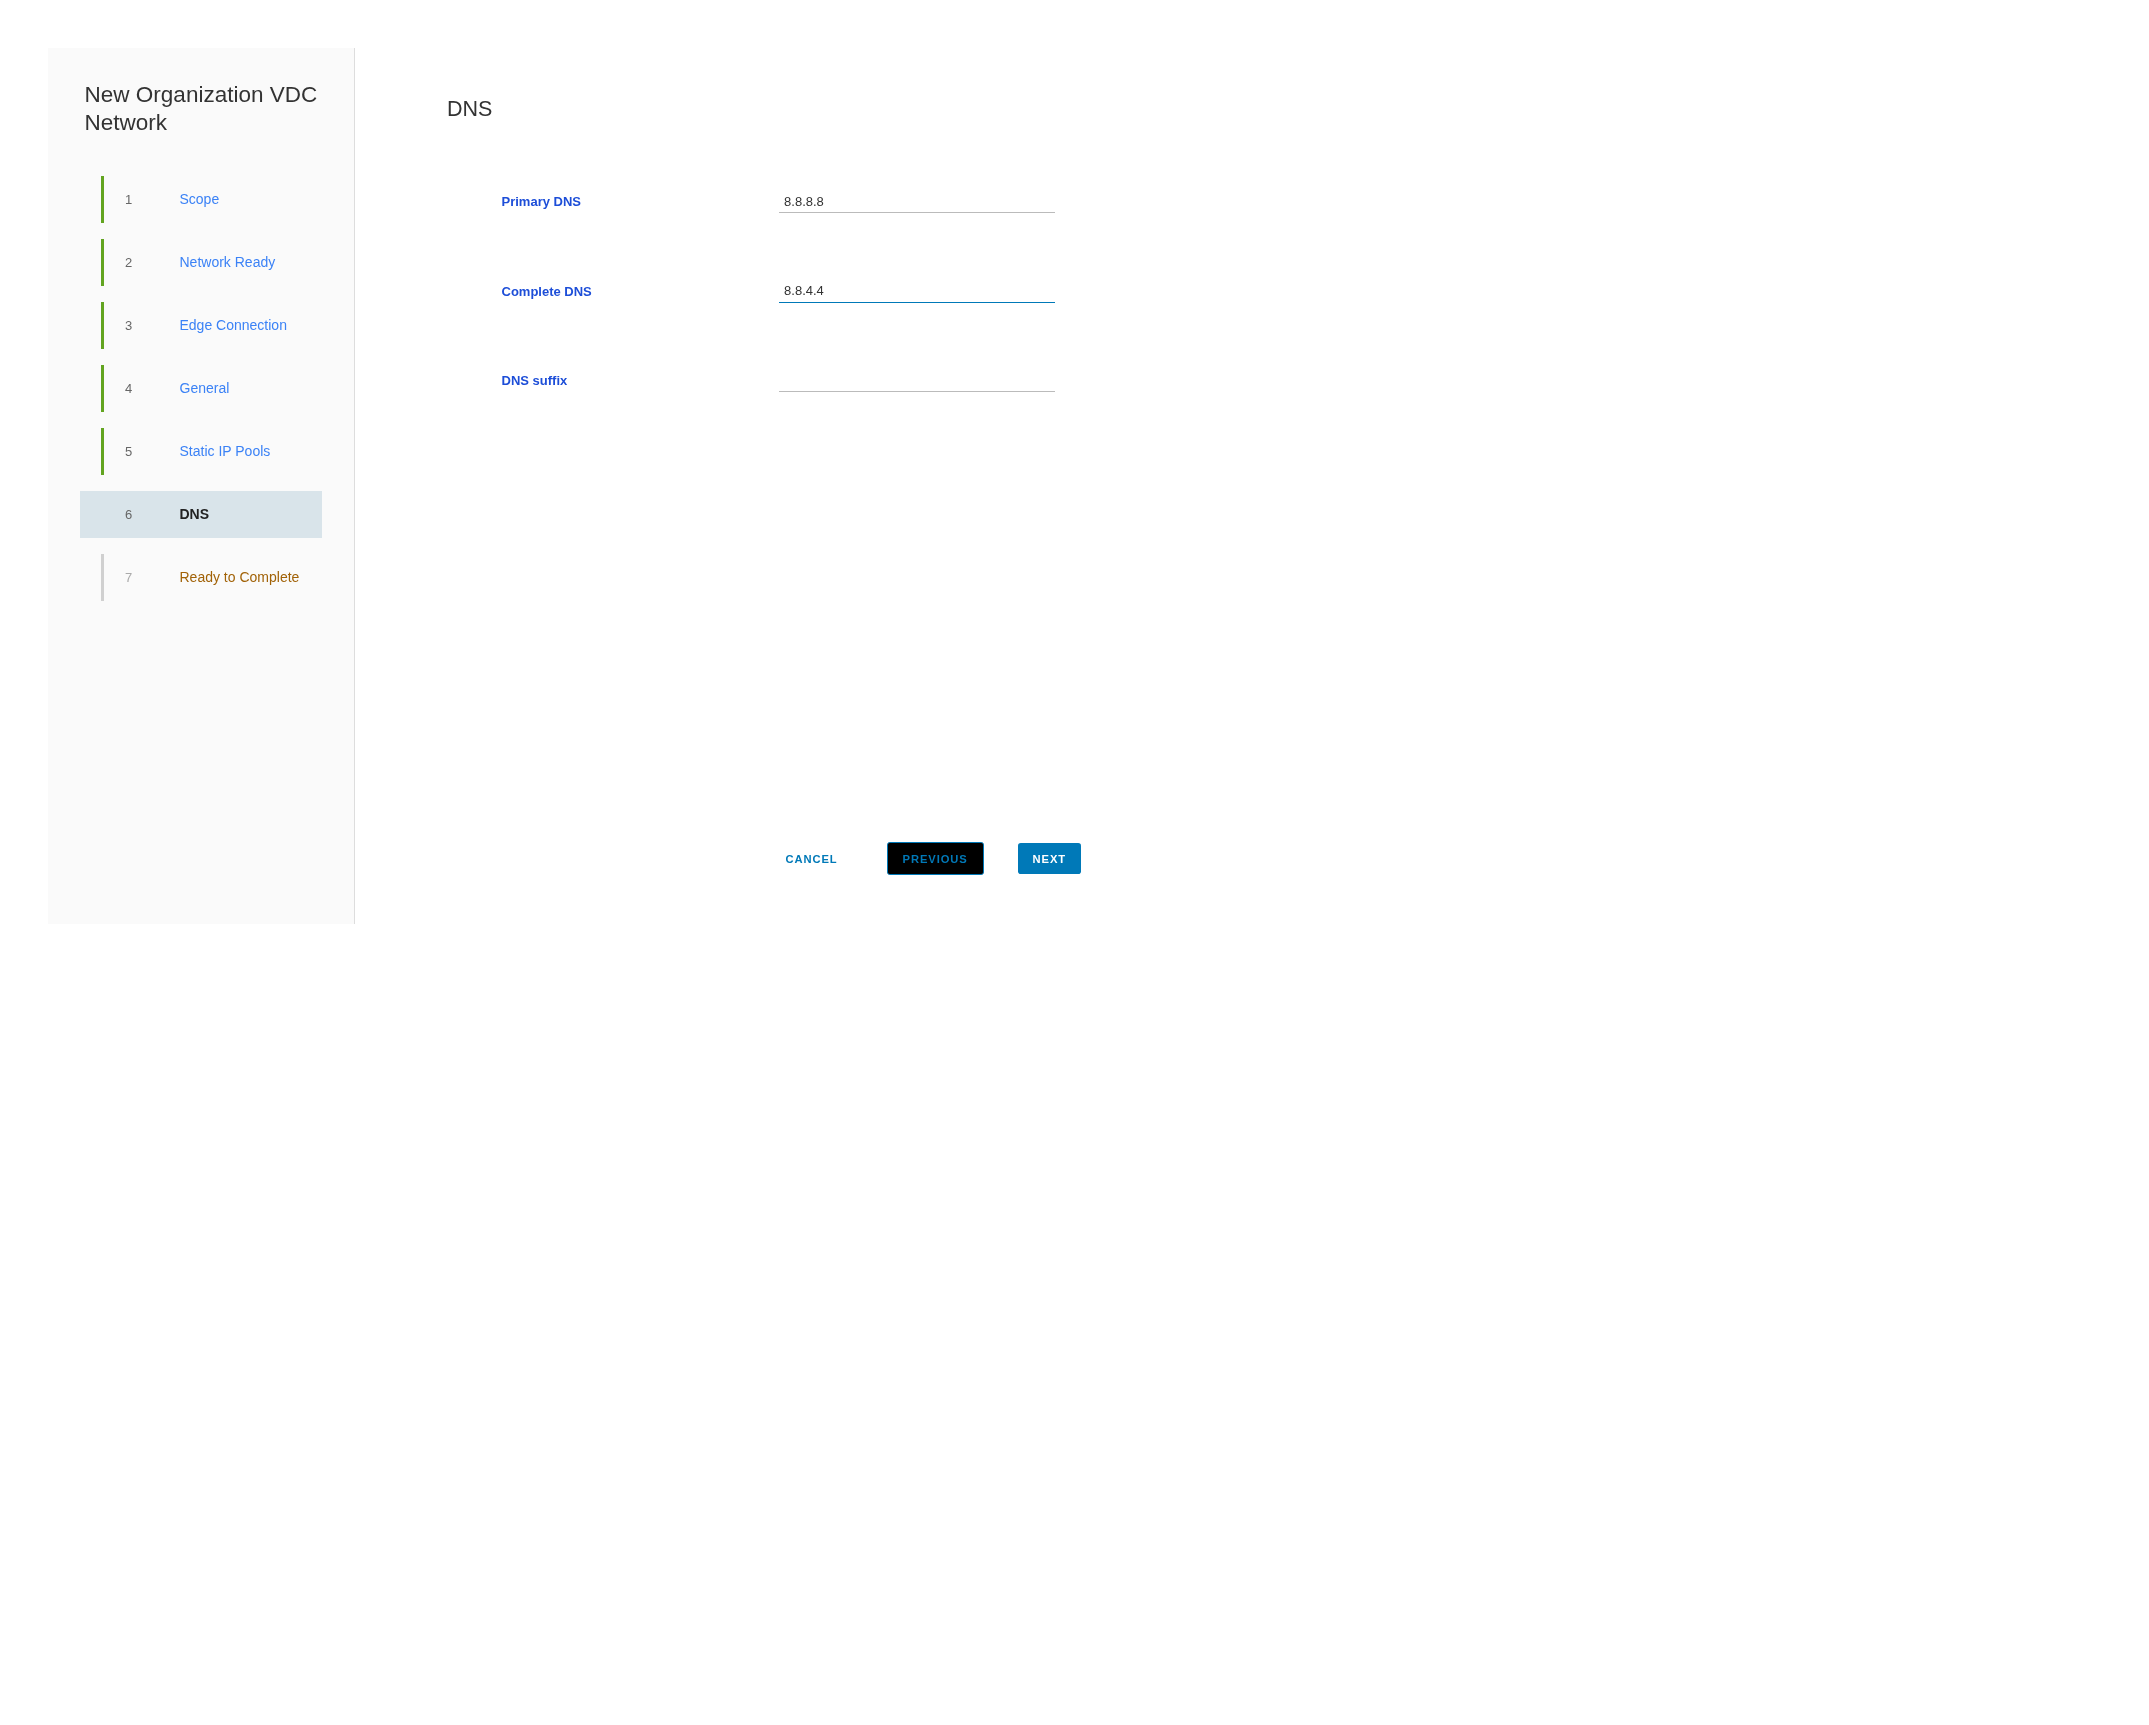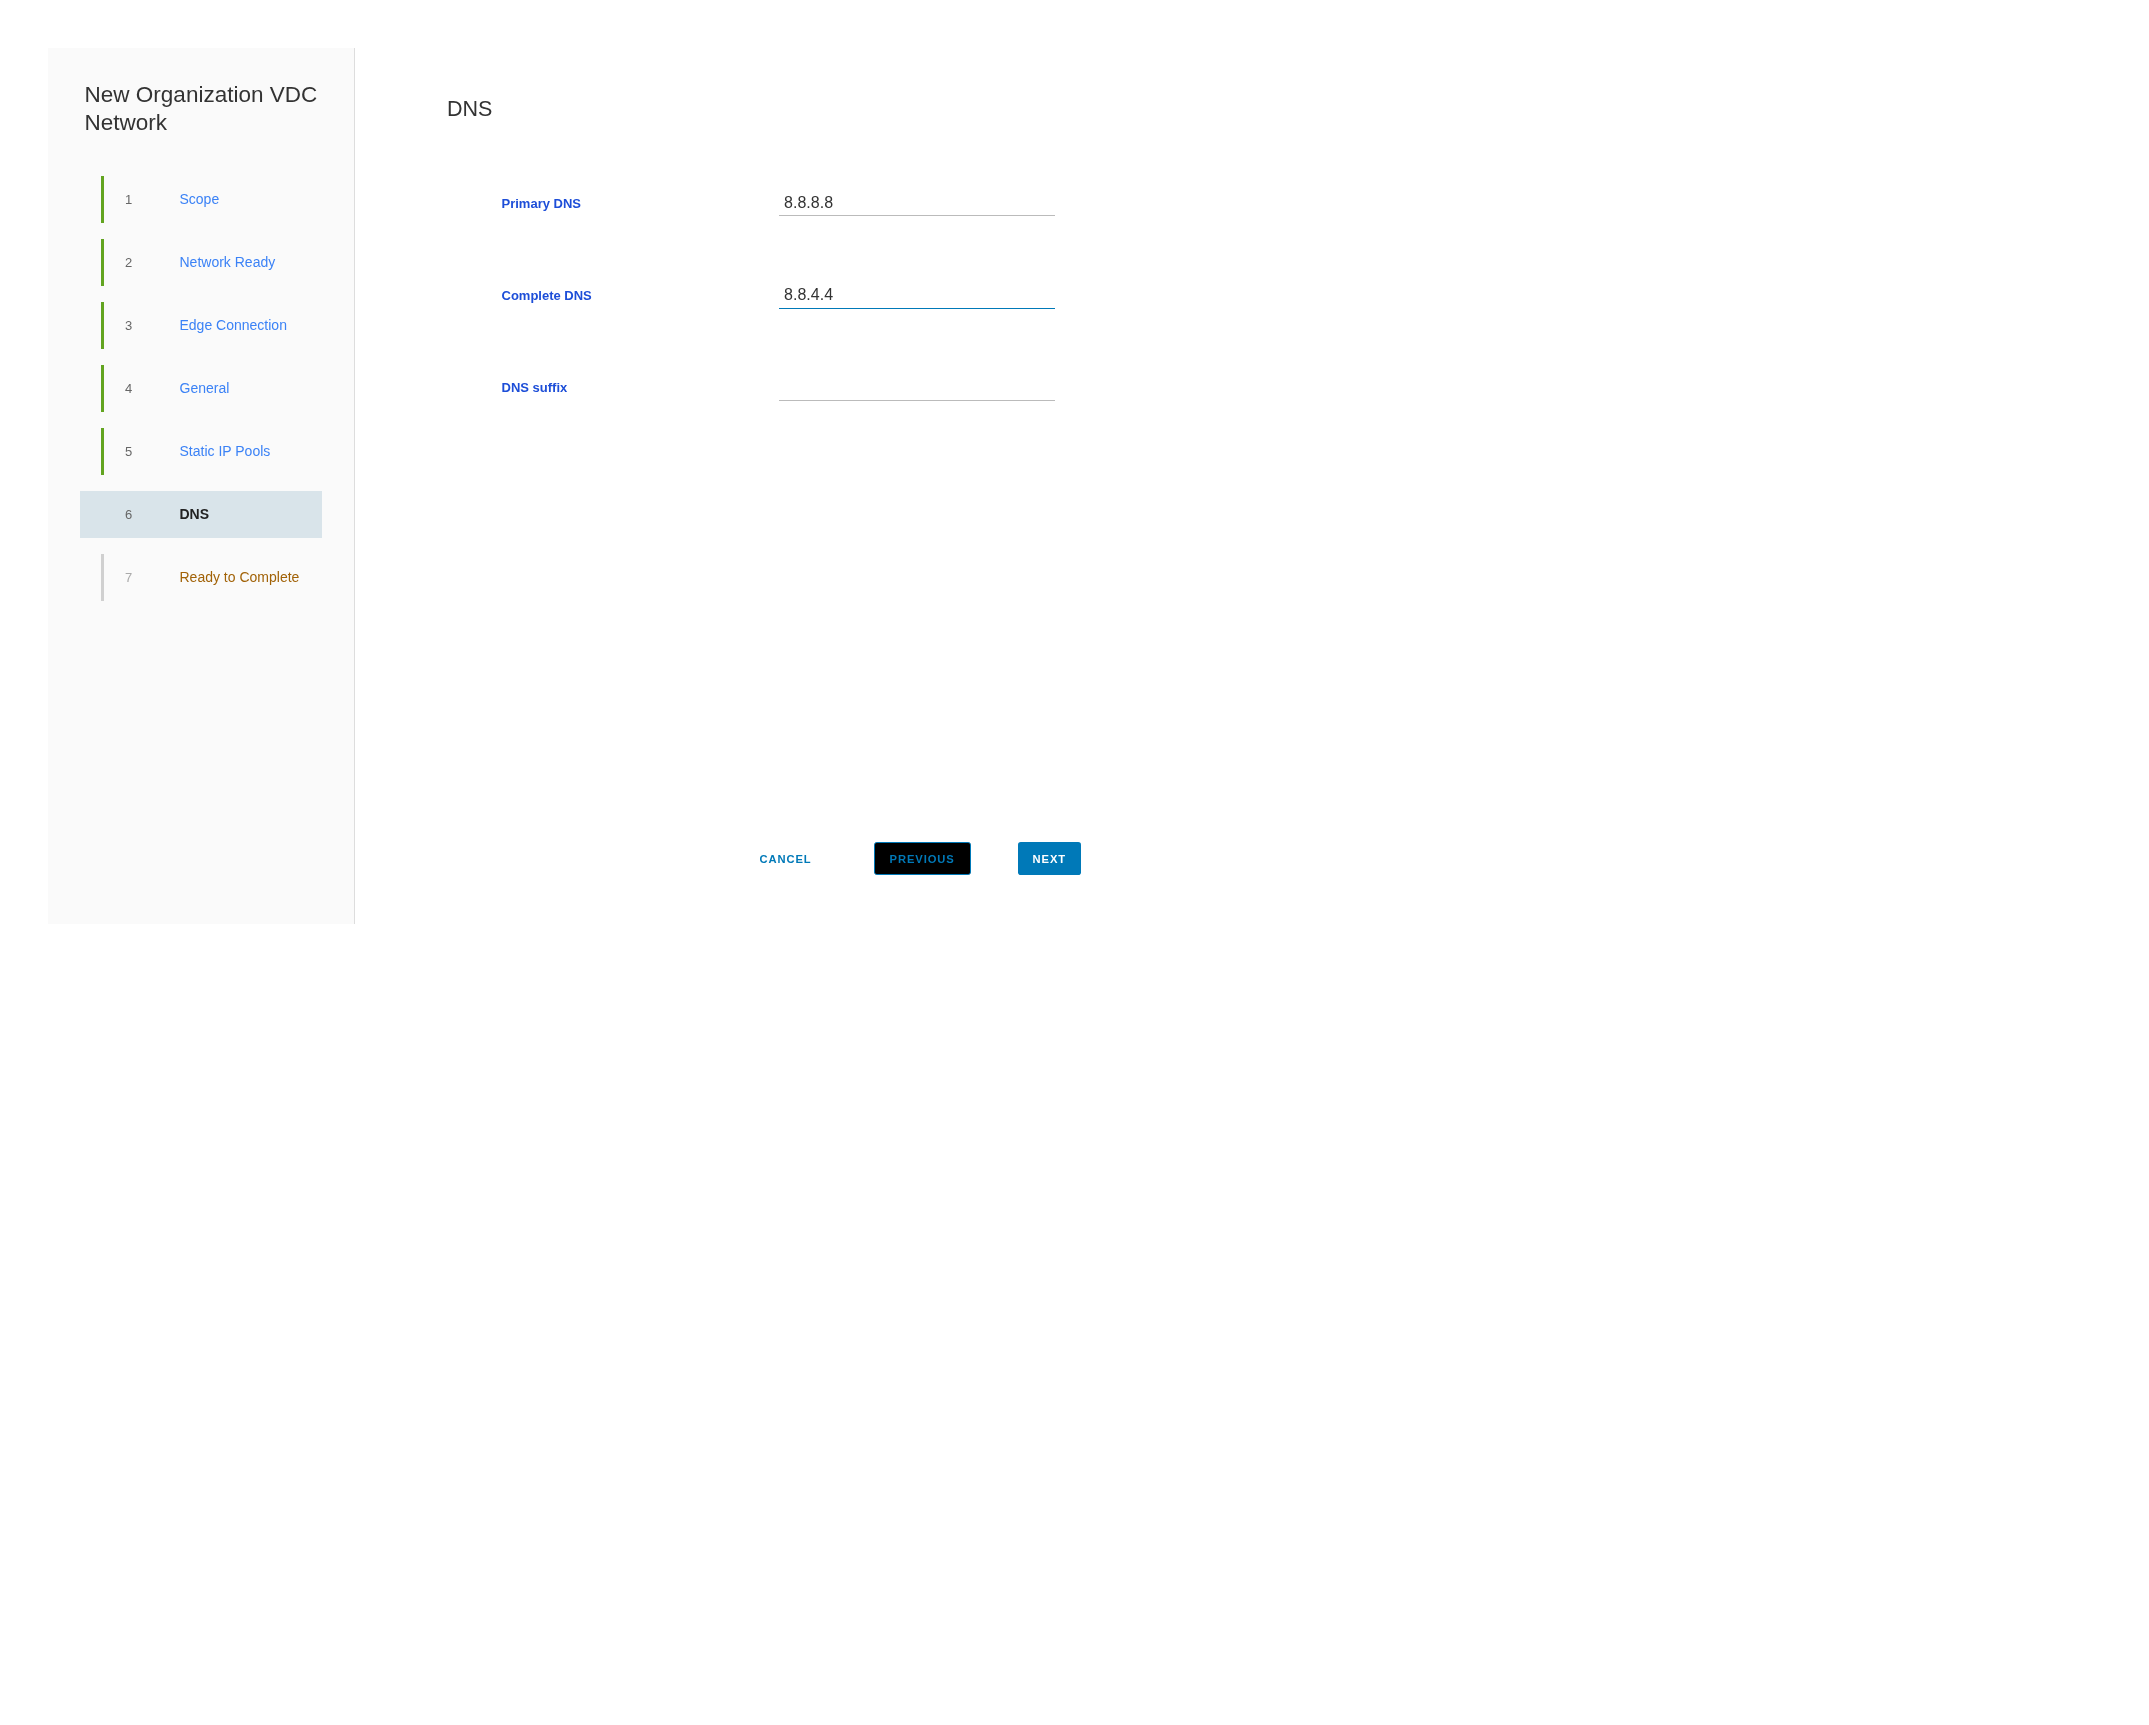--- a/index.html
+++ b/index.html
@@ -108,34 +108,35 @@
       width: 245px;
       font-size: 13px;
       font-weight: 600;
       color: #1d4ed8;
     }
     .form-input {
       flex: 1;
       max-width: 468px;
       border: none;
       border-bottom: 0.9px solid #bbbbbb;
-      font-size: 16px;
+      font-size: 13px;
       padding: 3.7px 5.6px;
       outline: none;
       color: #333333;
       background: transparent;
     }
     .form-input.focused {
       border-bottom: 1.9px solid #0079b8;
     }
     .footer {
       display: flex;
       justify-content: flex-end;
+      align-items: center;
       padding: 17px 34px 17px 17px;
-      gap: 15px;
+      gap: 2px;
     }
     .btn {
       font-size: 11.2px;
       font-weight: 600;
       letter-spacing: 0.08em;
       padding: 9.4px 15px;
       border-radius: 2.8px;
       cursor: pointer;
       text-transform: uppercase;
       border: none;

